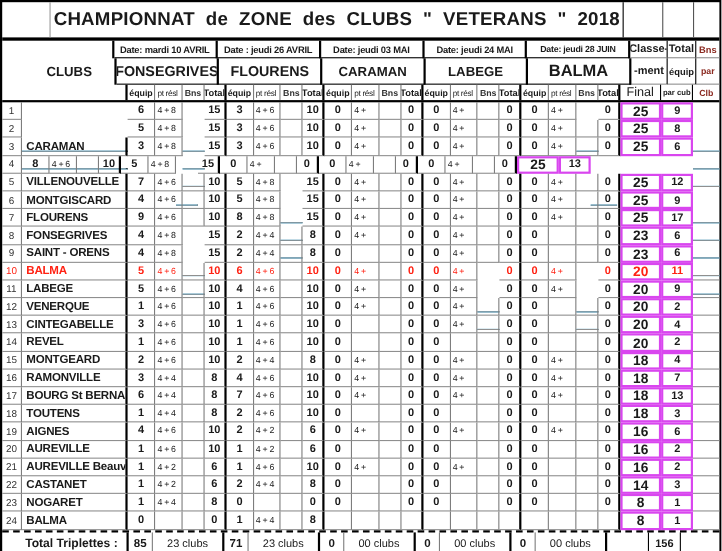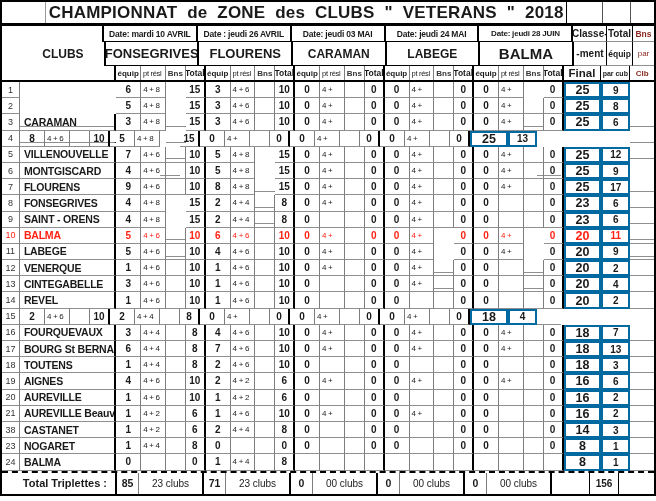--- a/index.html
+++ b/index.html
@@ -20,21 +20,21 @@
              font-size: 8px; letter-spacing: -0.3px; color:#222; }
   .c-bns   { width: 20px; font-weight: bold; font-size: 9.5px; color:#333; }
   .c-tot   { width: 20px; font-weight: bold; font-size: 10px; border-right: 2px solid #000; }
   .c-final { width: 38px; font-weight: bold; font-size: 12.5px; border-right: 1px solid #000; }
   .c-teq   { width: 29px; font-weight: bold; font-size: 10px; border-right: 1px solid #000; }
   .c-bclb  { width: 24px; font-weight: bold; font-size: 10px; color: #8b2a21; border-right: none; }
   .c-group { width: 106px; border-right: 2px solid #000; border-bottom: 1px solid #000;
              font-weight: bold; }
   .c-lblk  { width: 115px; border-right: 2px solid #000; }
   
-  .row-title { height: 24px; border-bottom: 3px solid #000; padding-left: 27px; }
+  .row-title { height: 35px; border-bottom: 3px solid #000; padding-left: 27px; }
   .row-title .cell { border-bottom: none; }
   .title-spacer { width: 18px; border-right: 1px solid #9a9a9a; }
   .title-cell { width: 547px; font-weight: bold; font-size: 17px; word-spacing: 5px;
                 letter-spacing: 0.2px; border-right: 1px solid #000; }
   .row-title .c-final, .row-title .c-teq, .row-title .c-bclb { border-right-color:#555; }
   .row-date  { height: 16px; }
   .row-date .c-group { font-size: 8.5px; letter-spacing: -0.2px; }
   .row-date .d4 { font-size: 8px; }
   .row-venue { height: 24px; }
   .row-venue .v0, .row-venue .v1 { font-size: 13px; }
@@ -42,30 +42,30 @@
   .row-venue .v4 { font-size: 15px; }
   .row-sub   { height: 16px; border-bottom: 2px solid #000; }
   .row-sub .cell { border-bottom: none; }
   .nb { border-bottom: none !important; }
   .clubs-label { font-weight: bold; font-size: 12px; padding-left: 20px; }
   .sub-eq  { font-size: 8px; }
   .sub-pt  { font-size: 7.5px; }
   .sub-bns { font-size: 8px; font-weight: bold; }
   .sub-tot { font-size: 8.5px; font-weight: bold; }
   .h-classe,.h-ment,.h-total { font-weight: bold; font-size: 10px; }
-  .h-final { font-weight: bold; font-size: 11.5px; }
+  .h-final { font-weight: normal; font-size: 11.5px; }
   .h-equip { font-weight: bold; font-size: 8.5px; }
   .h-parcub{ font-weight: bold; font-size: 7px; }
   .h-bns   { font-weight: bold; font-size: 8.5px; }
-  .h-par   { font-weight: normal; font-size: 8px; }
+  .h-par   { font-weight: bold; font-size: 8px; }
   .h-clb   { font-weight: bold; font-size: 8px; }
   .hdr-right { border-bottom: 1px solid #909090; }
   
   .row-data { height: 16.2px; }
-  .row-data .box { border: 2px solid #0369a1; }
+  .row-data .box { border: 2px solid #d946ef; }
   .row-data.red .cell { color: #ff2213; }
   .shaded { background: #0ea5e9; margin-top: 44px; }
   
   .row-footer { height: 23px; border-top: 2px dashed #000; font-weight: bold; }
   .row-footer .cell { border-bottom: none; }
   .f-label { font-size: 11px; justify-content: flex-end; padding-right: 8px; }
   .f-eq { width: 22px; font-size: 10.5px; }
   .f-clubs { width: 65px; font-size: 10px; font-weight: normal; border-right: 2px solid #000; }
 </style>
 </head>
@@ -505,20 +505,21 @@
         <div class="cell c-eq">0</div>
         <div class="cell c-pt"></div>
         <div class="cell c-bns"></div>
         <div class="cell c-tot">0</div>
         <div class="cell c-final box">20</div>
         <div class="cell c-teq box">2</div>
         <div class="cell c-bclb"></div>
       </div>
       <div class="row row-data">
         <div class="cell c-rank">15</div>
+        <div class="cell c-club">MONTGEARD</div>
         <div class="cell c-eq">2</div>
         <div class="cell c-pt">4 + 6</div>
         <div class="cell c-bns"></div>
         <div class="cell c-tot">10</div>
         <div class="cell c-eq">2</div>
         <div class="cell c-pt">4 + 4</div>
         <div class="cell c-bns"></div>
         <div class="cell c-tot">8</div>
         <div class="cell c-eq">0</div>
         <div class="cell c-pt">4 +</div>
@@ -531,21 +532,21 @@
         <div class="cell c-eq">0</div>
         <div class="cell c-pt">4 +</div>
         <div class="cell c-bns"></div>
         <div class="cell c-tot">0</div>
         <div class="cell c-final box">18</div>
         <div class="cell c-teq box">4</div>
         <div class="cell c-bclb"></div>
       </div>
       <div class="row row-data">
         <div class="cell c-rank">16</div>
-        <div class="cell c-club">FOURQUEVAUX</div>
+        <div class="cell c-club">RAMONVILLE</div>
         <div class="cell c-eq">3</div>
         <div class="cell c-pt">4 + 4</div>
         <div class="cell c-bns"></div>
         <div class="cell c-tot">8</div>
         <div class="cell c-eq">4</div>
         <div class="cell c-pt">4 + 6</div>
         <div class="cell c-bns"></div>
         <div class="cell c-tot">10</div>
         <div class="cell c-eq">0</div>
         <div class="cell c-pt">4 +</div>
@@ -692,21 +693,21 @@
         <div class="cell c-tot">0</div>
         <div class="cell c-eq">0</div>
         <div class="cell c-pt"></div>
         <div class="cell c-bns"></div>
         <div class="cell c-tot">0</div>
         <div class="cell c-final box">16</div>
         <div class="cell c-teq box">2</div>
         <div class="cell c-bclb"></div>
       </div>
       <div class="row row-data">
-        <div class="cell c-rank">38</div>
+        <div class="cell c-rank">22</div>
         <div class="cell c-club">CASTANET</div>
         <div class="cell c-eq">1</div>
         <div class="cell c-pt">4 + 2</div>
         <div class="cell c-bns"></div>
         <div class="cell c-tot">6</div>
         <div class="cell c-eq">2</div>
         <div class="cell c-pt">4 + 4</div>
         <div class="cell c-bns"></div>
         <div class="cell c-tot">8</div>
         <div class="cell c-eq">0</div>

